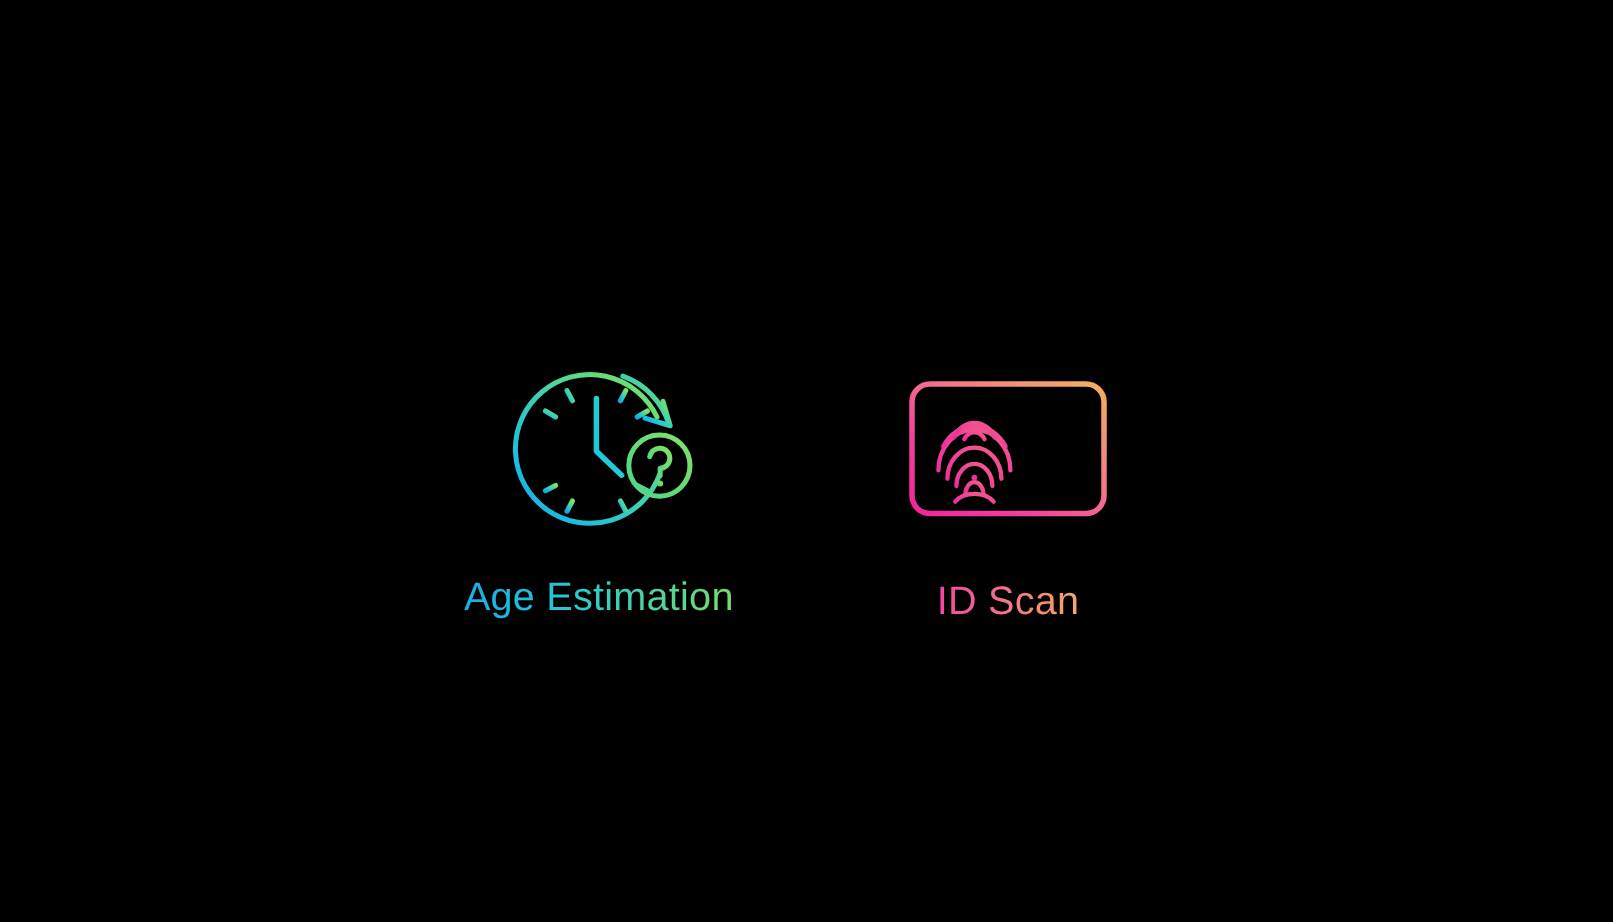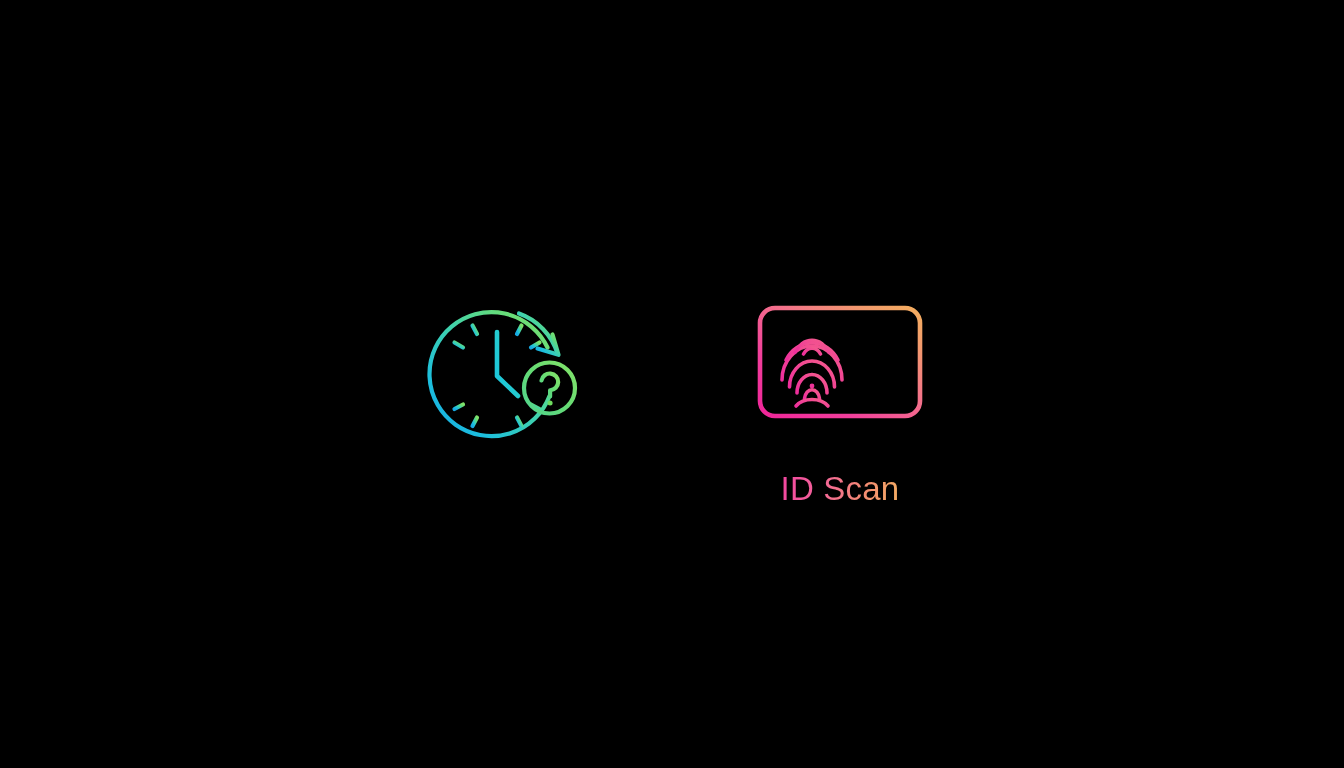--- a/index.html
+++ b/index.html
@@ -33,21 +33,21 @@
   }
 
   #group-age {
     left: 349px;
     top: 300px;
     width: 300px;
   }
 
   #group-id {
     left: 690px;
-    top: 292px;
+    top: 304px;
     width: 300px;
     text-align: right;
   }
 
   .option-icon {
     width: 180px;
     height: 160px;
     display: block;
   }
 
@@ -131,20 +131,21 @@
 
       <g>
         <circle cx="140.5" cy="88" r="25.5" fill="none" stroke="url(#gradAgeBadge)" stroke-width="4.2"></circle>
         <path d="M 132.5 80.5
                  a 8.4 8.4 0 1 1 8.6 9.8
                  l 0 6.2" fill="none" stroke="url(#gradAgeBadge)" stroke-width="4.2" stroke-linecap="round" stroke-linejoin="round"></path>
         <circle cx="141.1" cy="103" r="2.5" fill="#6EDB5E"></circle>
       </g>
     </svg>
 
+    <div class="option-label" id="label-age">Age Estimation</div>
   </div>
 
   <div class="option-group" id="group-id">
 
     <svg class="option-icon" id="icon-id" viewBox="0 0 180 160" xmlns="http://www.w3.org/2000/svg">
       <defs>
         <linearGradient id="gradId" x1="0" y1="1" x2="1" y2="0">
           <stop offset="0%" stop-color="#F0259A"></stop>
           <stop offset="28%" stop-color="#F23F9C"></stop>
           <stop offset="58%" stop-color="#F4738A"></stop>

